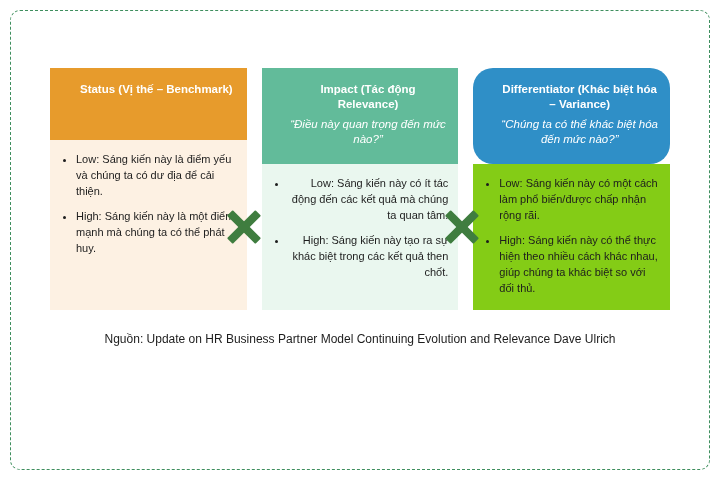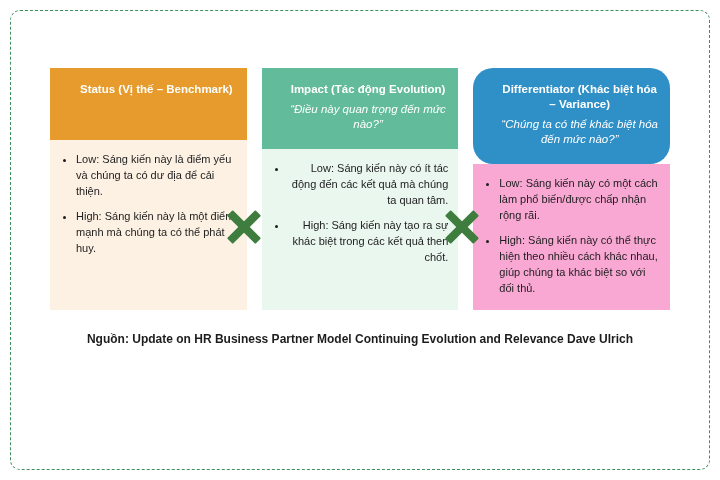--- a/index.html
+++ b/index.html
@@ -90,21 +90,21 @@
     line-height: 1.35;
   }
   .body {
     flex: 1 1 auto;
     padding: 12px 10px 14px 10px;
     box-sizing: border-box;
     min-height: 140px;
   }
   .body-status { background: #fdf1e3; }
   .body-impact { background: #eaf7ef; text-align: right; }
-  .body-diff   { background: #f9a8d4; }
+  .body-diff   { background: #84cc16; }
   .body ul {
     margin: 0;
     padding: 0 0 0 16px;
     list-style: disc;
   }
   .body li {
     font-size: 11px;
     line-height: 1.45;
     color: #1d1d1d;
     margin-bottom: 9px;
@@ -132,21 +132,20 @@
   .mark span.b { transform: rotate(-45deg); }
   #mark-1 { left: 222px; top: 205px; }
   #mark-2 { left: 440px; top: 205px; }
 
   
   .footnote {
     margin-top: 22px;
     text-align: center;
     font-size: 12px;
     color: #1d1d1d;
-    font-weight: bold;
   }
 </style>
 </head>
 <body>
 
 <div class="page">
   <div class="frame"></div>
 
   <div class="inner">
 
@@ -160,21 +159,21 @@
         <div class="body body-status">
           <ul>
             <li>Low: Sáng kiến này là điểm yếu và chúng ta có dư địa để cải thiện.</li>
             <li>High: Sáng kiến này là một điểm mạnh mà chúng ta có thể phát huy.</li>
           </ul>
         </div>
       </div>
 
       <div class="col">
         <div class="head head-impact">
-          <div class="head-title">Impact (Tác động Evolution)</div>
+          <div class="head-title">Impact (Tác động Relevance)</div>
           <div class="head-sub">“Điều này quan trọng đến mức nào?”</div>
         </div>
         <div class="body body-impact">
           <ul>
             <li>Low: Sáng kiến này có ít tác động đến các kết quả mà chúng ta quan tâm.</li>
             <li>High: Sáng kiến này tạo ra sự khác biệt trong các kết quả then chốt.</li>
           </ul>
         </div>
       </div>
 

